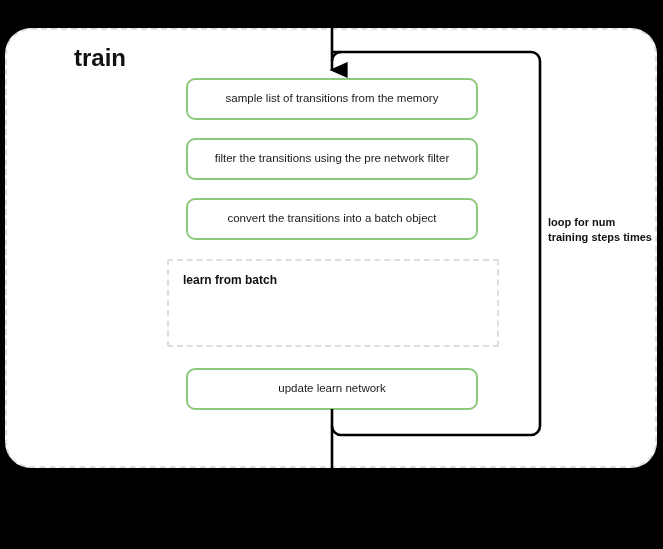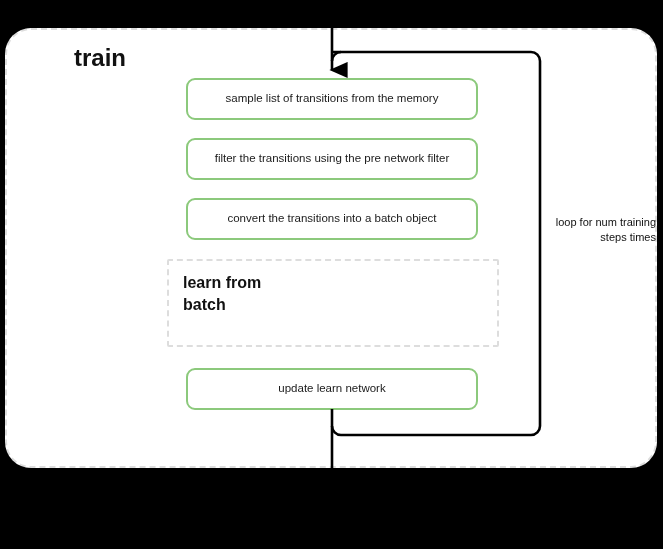--- a/index.html
+++ b/index.html
@@ -77,36 +77,36 @@
     height: 88px;
     box-sizing: border-box;
     background: #ffffff;
     border: 2px dashed #dddddd;
     border-radius: 2px;
   }
   #learn-box-title {
     position: absolute;
     left: 14px;
     top: 11px;
-    font-size: 16px;
+    font-size: 12px;
     font-weight: bold;
     color: #111111;
     line-height: 1.35;
     width: 120px;
   }
 
   
   #loop-label {
     position: absolute;
     left: 548px;
     top: 215px;
     width: 108px;
-    text-align: right;
+    text-align: left;
     font-size: 11px;
-    font-weight: normal;
+    font-weight: bold;
     color: #111111;
     line-height: 1.35;
   }
 
   
   #connectors {
     position: absolute;
     left: 0;
     top: 0;
     width: 663px;

